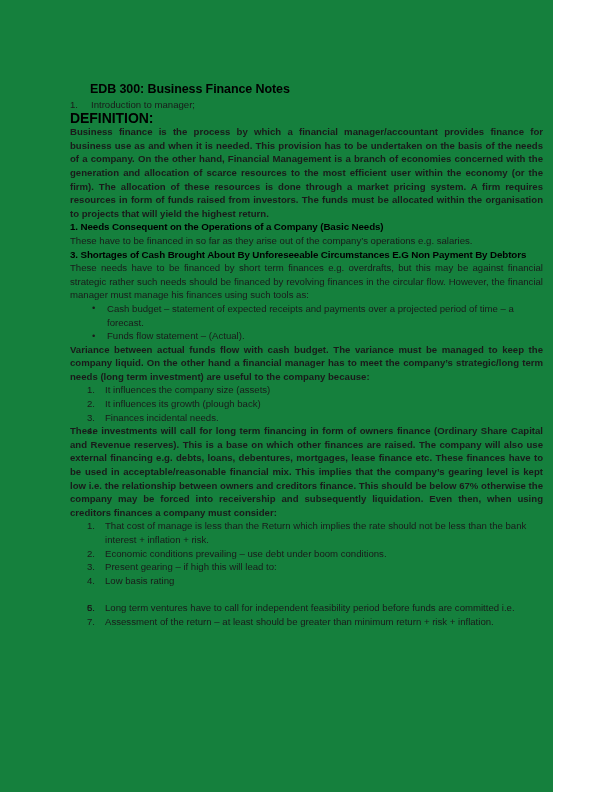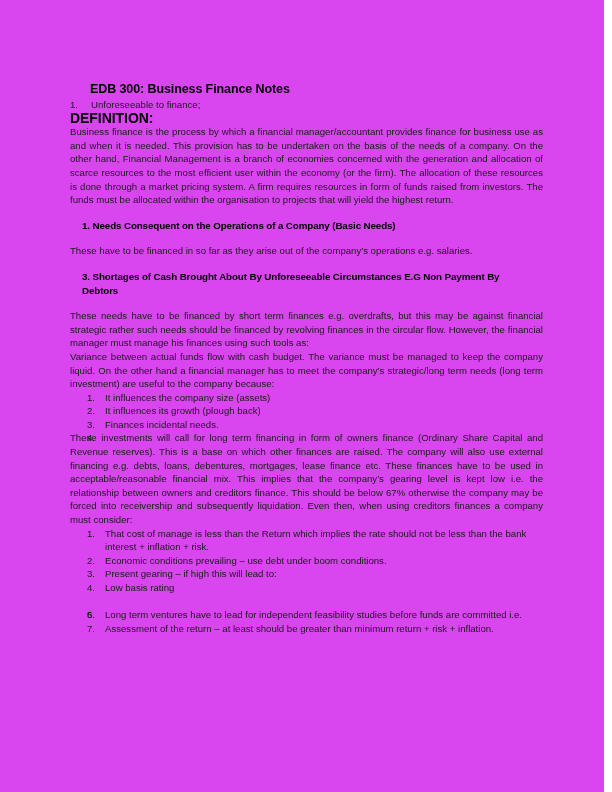--- a/index.html
+++ b/index.html
@@ -10,23 +10,23 @@
   body {
     width: 612px;
     height: 792px;
     overflow: hidden;
     font-family: "Liberation Sans", sans-serif;
     color: #1a1a1a;
     -webkit-font-smoothing: antialiased;
   }
   .page {
     position: relative;
-    width: 604px;
+    width: 553px;
     height: 792px;
-    background: #d946ef;
+    background: #15803d;
     box-sizing: border-box;
   }
   .content {
     position: absolute;
     left: 70px;
     top: 82px;
     width: 473px;
   }
   .doc-title {
     font-size: 12.5px;
@@ -55,29 +55,30 @@
   }
   p.body {
     font-size: 9.6px;
     line-height: 13.6px;
     text-align: justify;
     margin: 0;
     hyphens: none;
   }
   .gap-para {
     margin-top: 11px;
+    font-weight: bold;
   }
   .gap-small {
     margin-top: 10px;
   }
   h2.section {
     font-size: 9.8px;
     font-weight: bold;
     line-height: 13.6px;
-    margin: 12px;
+    margin: 0;
     color: #000000;
     letter-spacing: -0.12px;
   }
   .section-space {
     margin-top: 15px;
   }
   ul.bullets {
     margin: 0;
     padding: 0;
     list-style: none;
@@ -124,35 +125,39 @@
 </head>
 <body>
 
 <div class="page">
   <div class="content">
 
     <div class="doc-title">EDB 300: Business Finance Notes</div>
 
     <div class="intro-line">
       <span class="num">1.</span>
-      <span>Unforeseeable to finance;</span>
+      <span>Introduction to manager;</span>
     </div>
 
     <div class="definition">DEFINITION:</div>
 
     <p class="body gap-para">Business finance is the process by which a financial manager/accountant provides finance for business use as and when it is needed.  This provision has to be undertaken on the basis of the needs of a company.  On the other hand, Financial Management is a branch of economies concerned with the generation and allocation of scarce resources to the most efficient user within the economy (or the firm).  The allocation of these resources is done through a market pricing system.  A firm requires resources in form of funds raised from investors.  The funds must be allocated within the organisation to projects that will yield the highest return.</p>
 
     <h2 class="section section-space">1. Needs Consequent on the Operations of a Company (Basic Needs)</h2>
 
     <p class="body gap-small">These have to be financed in so far as they arise out of the company’s operations e.g. salaries.</p>
 
     <h2 class="section section-space">3. Shortages of Cash Brought About By Unforeseeable Circumstances E.G Non Payment By Debtors</h2>
 
     <p class="body">These needs have to be financed by short term finances e.g. overdrafts, but this may be against financial strategic rather such needs should be financed by revolving finances in the circular flow.  However, the financial manager must manage his finances using such tools as:</p>
 
+    <ul class="bullets list-space-top">
+      <li>Cash budget – statement of expected receipts and payments over a projected period of time – a forecast.</li>
+      <li>Funds flow statement – (Actual).</li>
+    </ul>
 
     <p class="body gap-para">Variance between actual funds flow with cash budget.  The variance must be managed to keep the company liquid.  On the other hand a financial manager has to meet the company’s strategic/long term needs (long term investment) are useful to the company because:</p>
 
     <ol class="numbers list-space-top">
       <li>
         <span class="marker">1.</span>
         <span>It influences the company size (assets)</span>
       </li>
       <li>
         <span class="marker">2.</span>
@@ -184,21 +189,21 @@
       </li>
       <li>
         <span class="marker">4.</span>
         <span>Low basis rating</span>
       </li>
       <li class="spaced">
         <span class="marker">5.</span>
       </li>
       <li>
         <span class="marker">6.</span>
-        <span>Long term ventures have to lead for independent feasibility studies before funds are committed i.e.</span>
+        <span>Long term ventures have to call for independent feasibility period before funds are committed i.e.</span>
       </li>
       <li>
         <span class="marker">7.</span>
         <span>Assessment of the return – at least should be greater than minimum return + risk + inflation.</span>
       </li>
     </ol>
 
   </div>
 </div>
 

